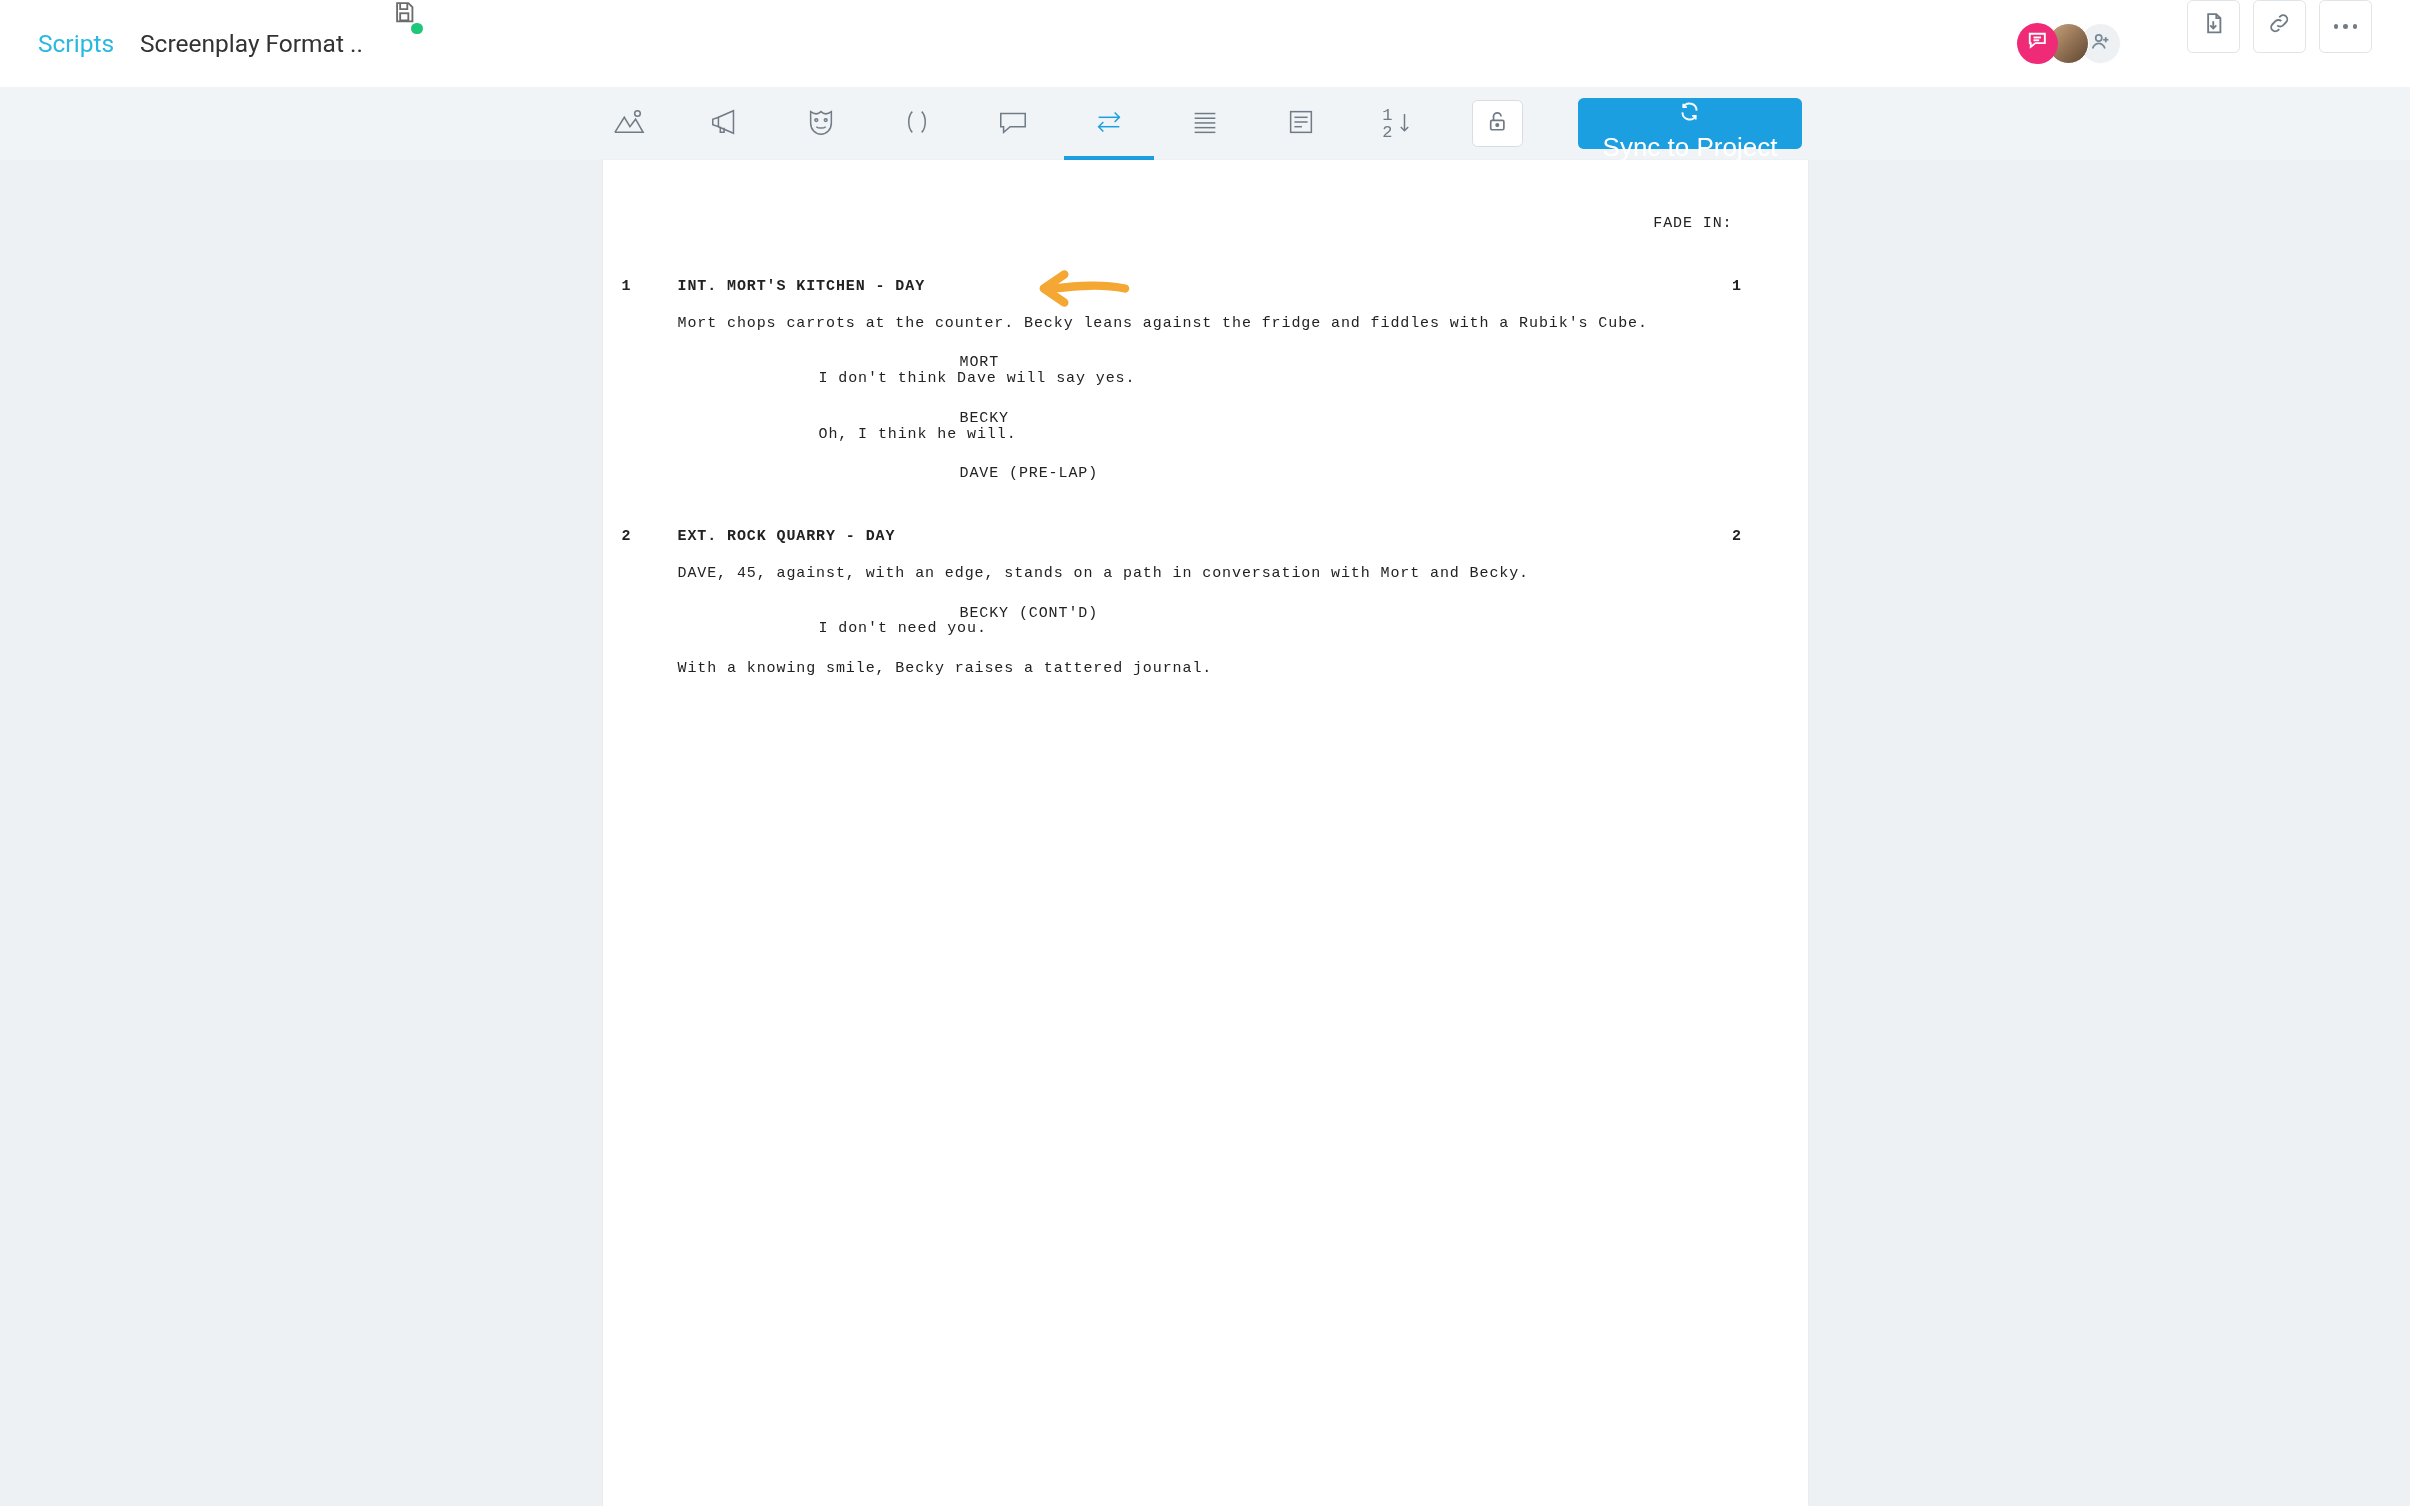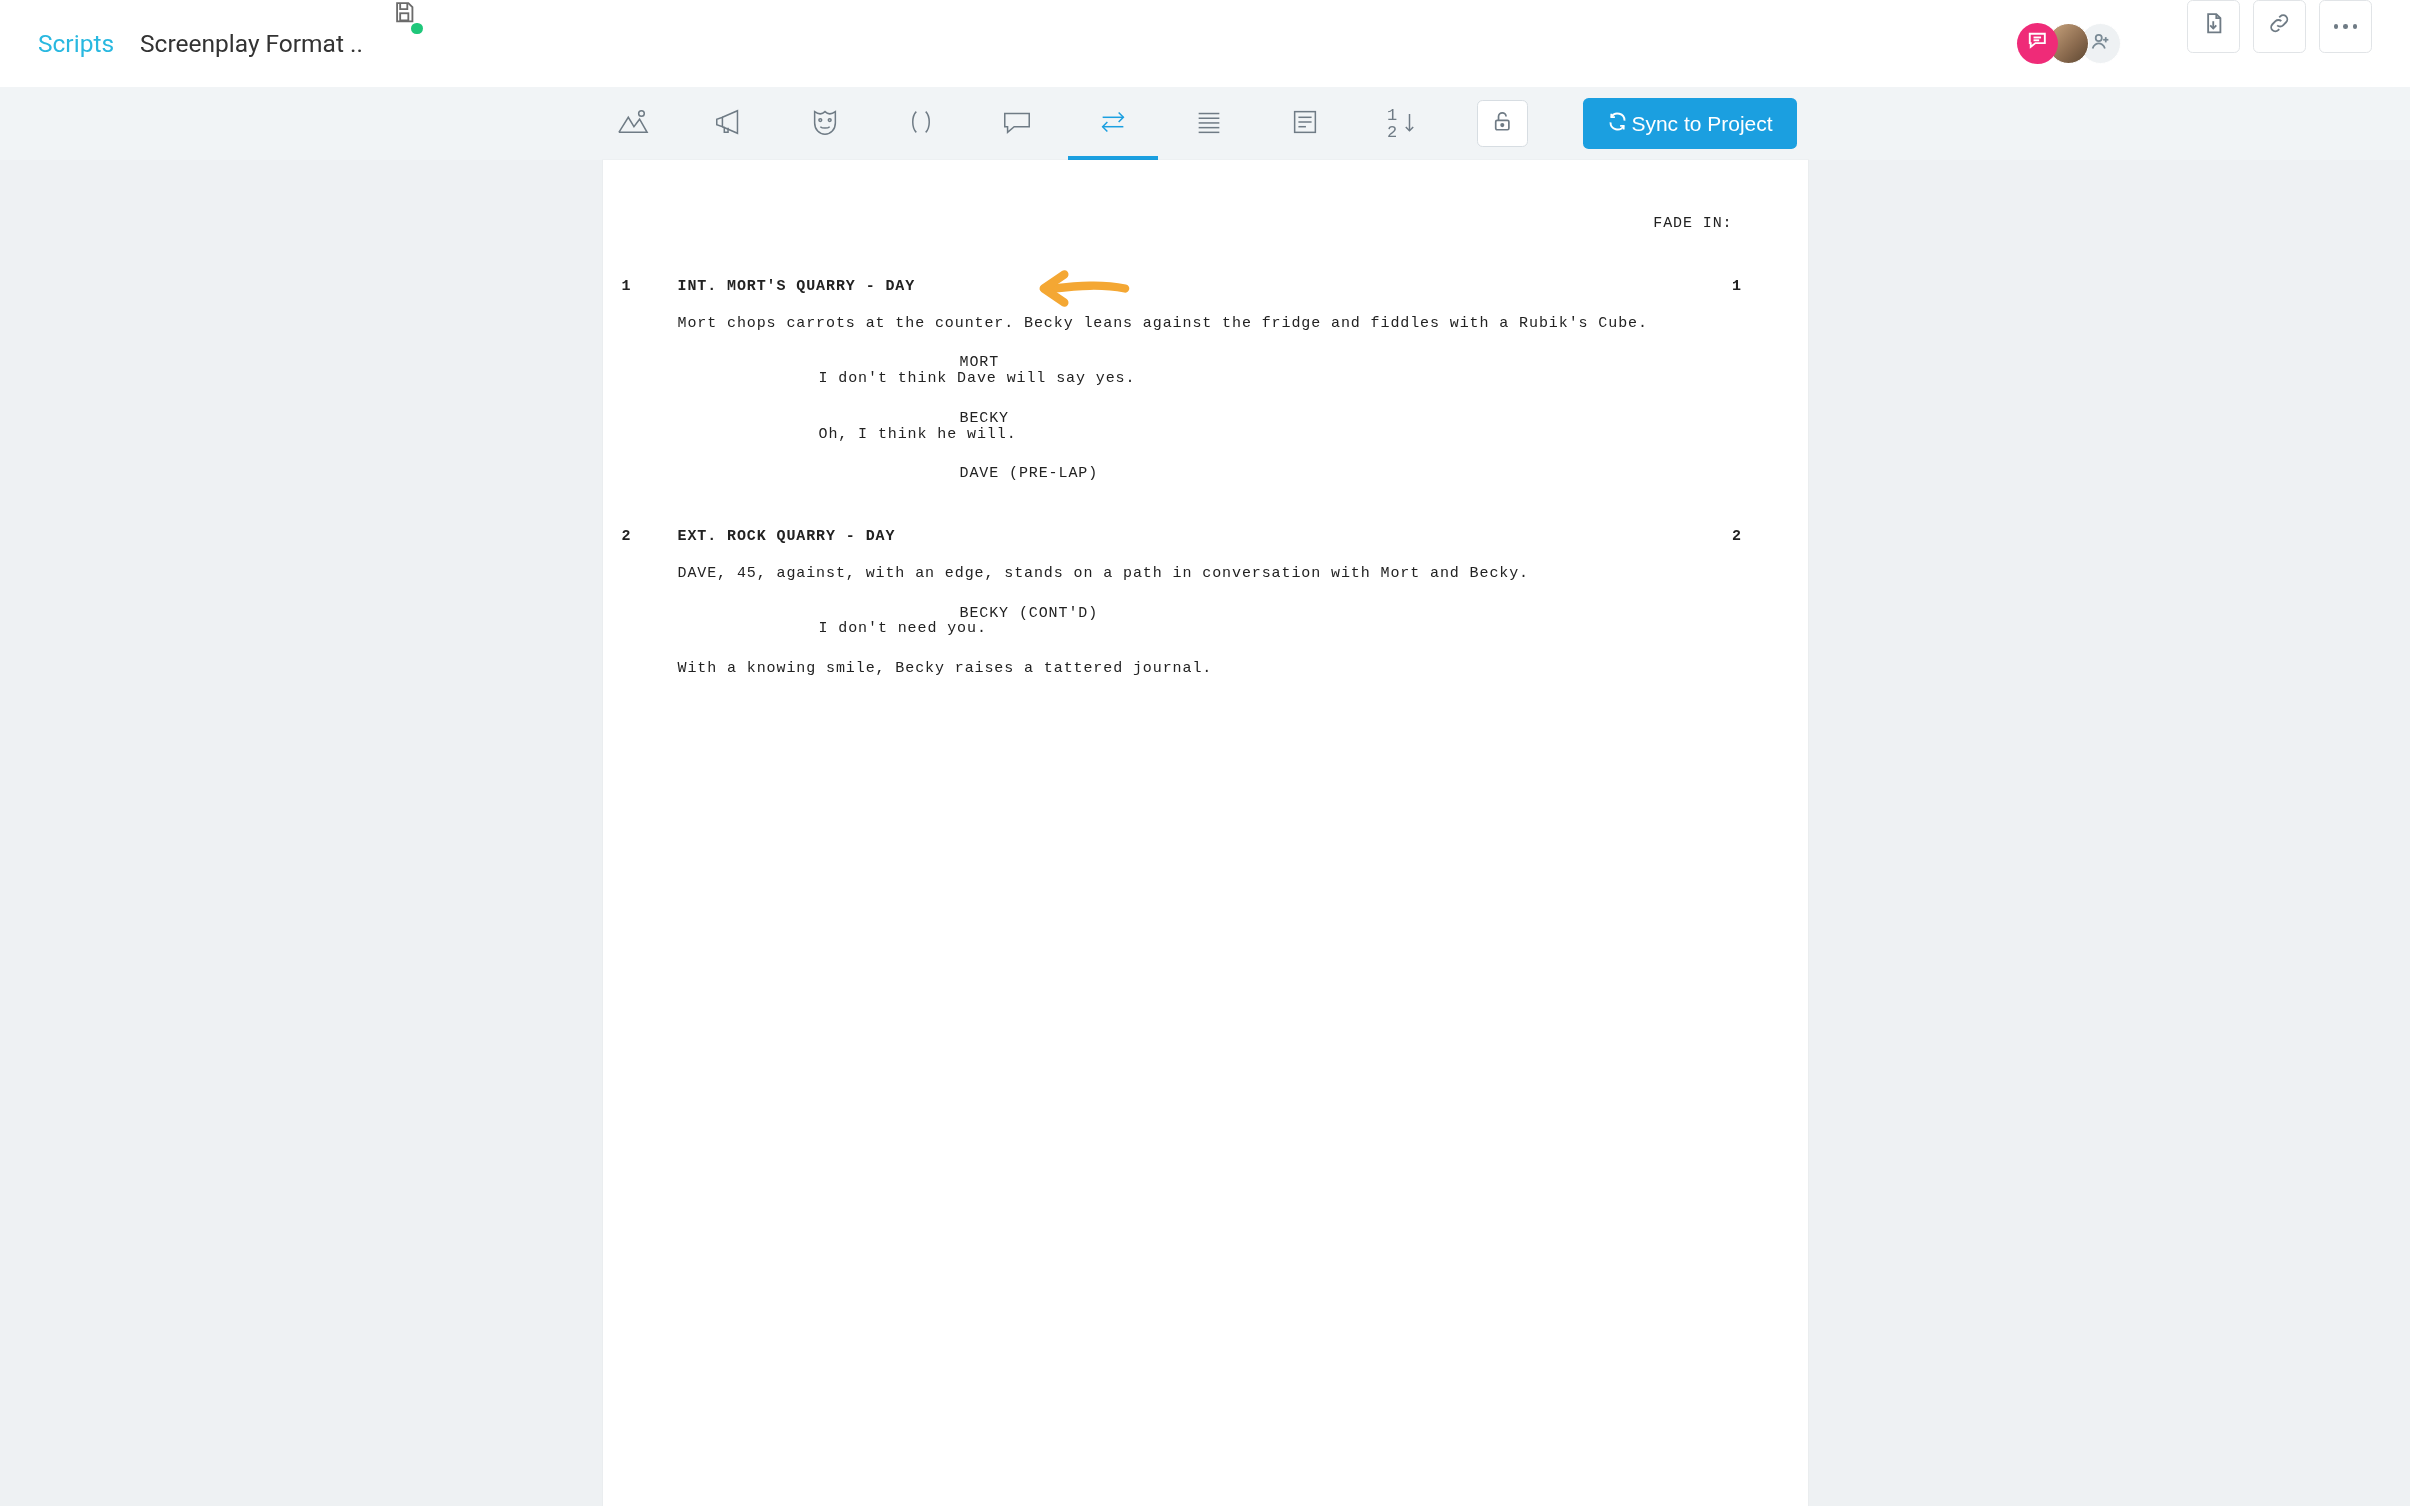--- a/index.html
+++ b/index.html
@@ -128,23 +128,24 @@
     display:flex; align-items:center; justify-content:center;
     background:#fff;
   }
   .tool-lock svg { width:22.6px; height:22.6px; stroke:#6f7b85; fill:none; stroke-width:1.8; }
   .sync-btn {
     height: 51px;
     padding: 0 24.5px;
     background: #1b9fe0;
     color: #fff;
     border: none; border-radius: 5.6px;
-    font-size: 21px; font-weight: 500;
+    font-size: 26px; font-weight: 500;
     display: flex; align-items: center; gap: 3px;
     cursor: pointer;
+    flex-direction: column;
   }
   .sync-btn svg { width: 21px; height: 21px; stroke:#fff; fill:none; stroke-width:2.2; }
 
   
   .page-area {
     background: #eef1f3;
     padding: 0;
     display: flex; justify-content: center;
     min-height: calc(100% - 160px);
   }
@@ -371,21 +372,21 @@
   </button>
 </div>
 
 <div class="page-area">
   <div class="page">
 
     <div class="fade-in">FADE IN:</div>
 
     <div class="scene-row">
       <span class="scene-num-left">1</span>
-      <span class="scene-heading">INT. MORT'S QUARRY - DAY</span>
+      <span class="scene-heading">INT. MORT'S KITCHEN - DAY</span>
       <span class="scene-num-right">1</span>
 
       <span class="annot-arrow" style="left:358px; top:-11.3px;">
         <svg viewBox="0 0 100 46">
           <defs></defs>
           <path d="M95 23 C 70 18, 45 20, 18 23" stroke="#f4a733" stroke-width="9" fill="none" stroke-linecap="round"></path>
           <path d="M30 8 L8 23 L30 38" stroke="#f4a733" stroke-width="9" fill="none" stroke-linecap="round" stroke-linejoin="round"></path>
         </svg>
       </span>
     </div>

